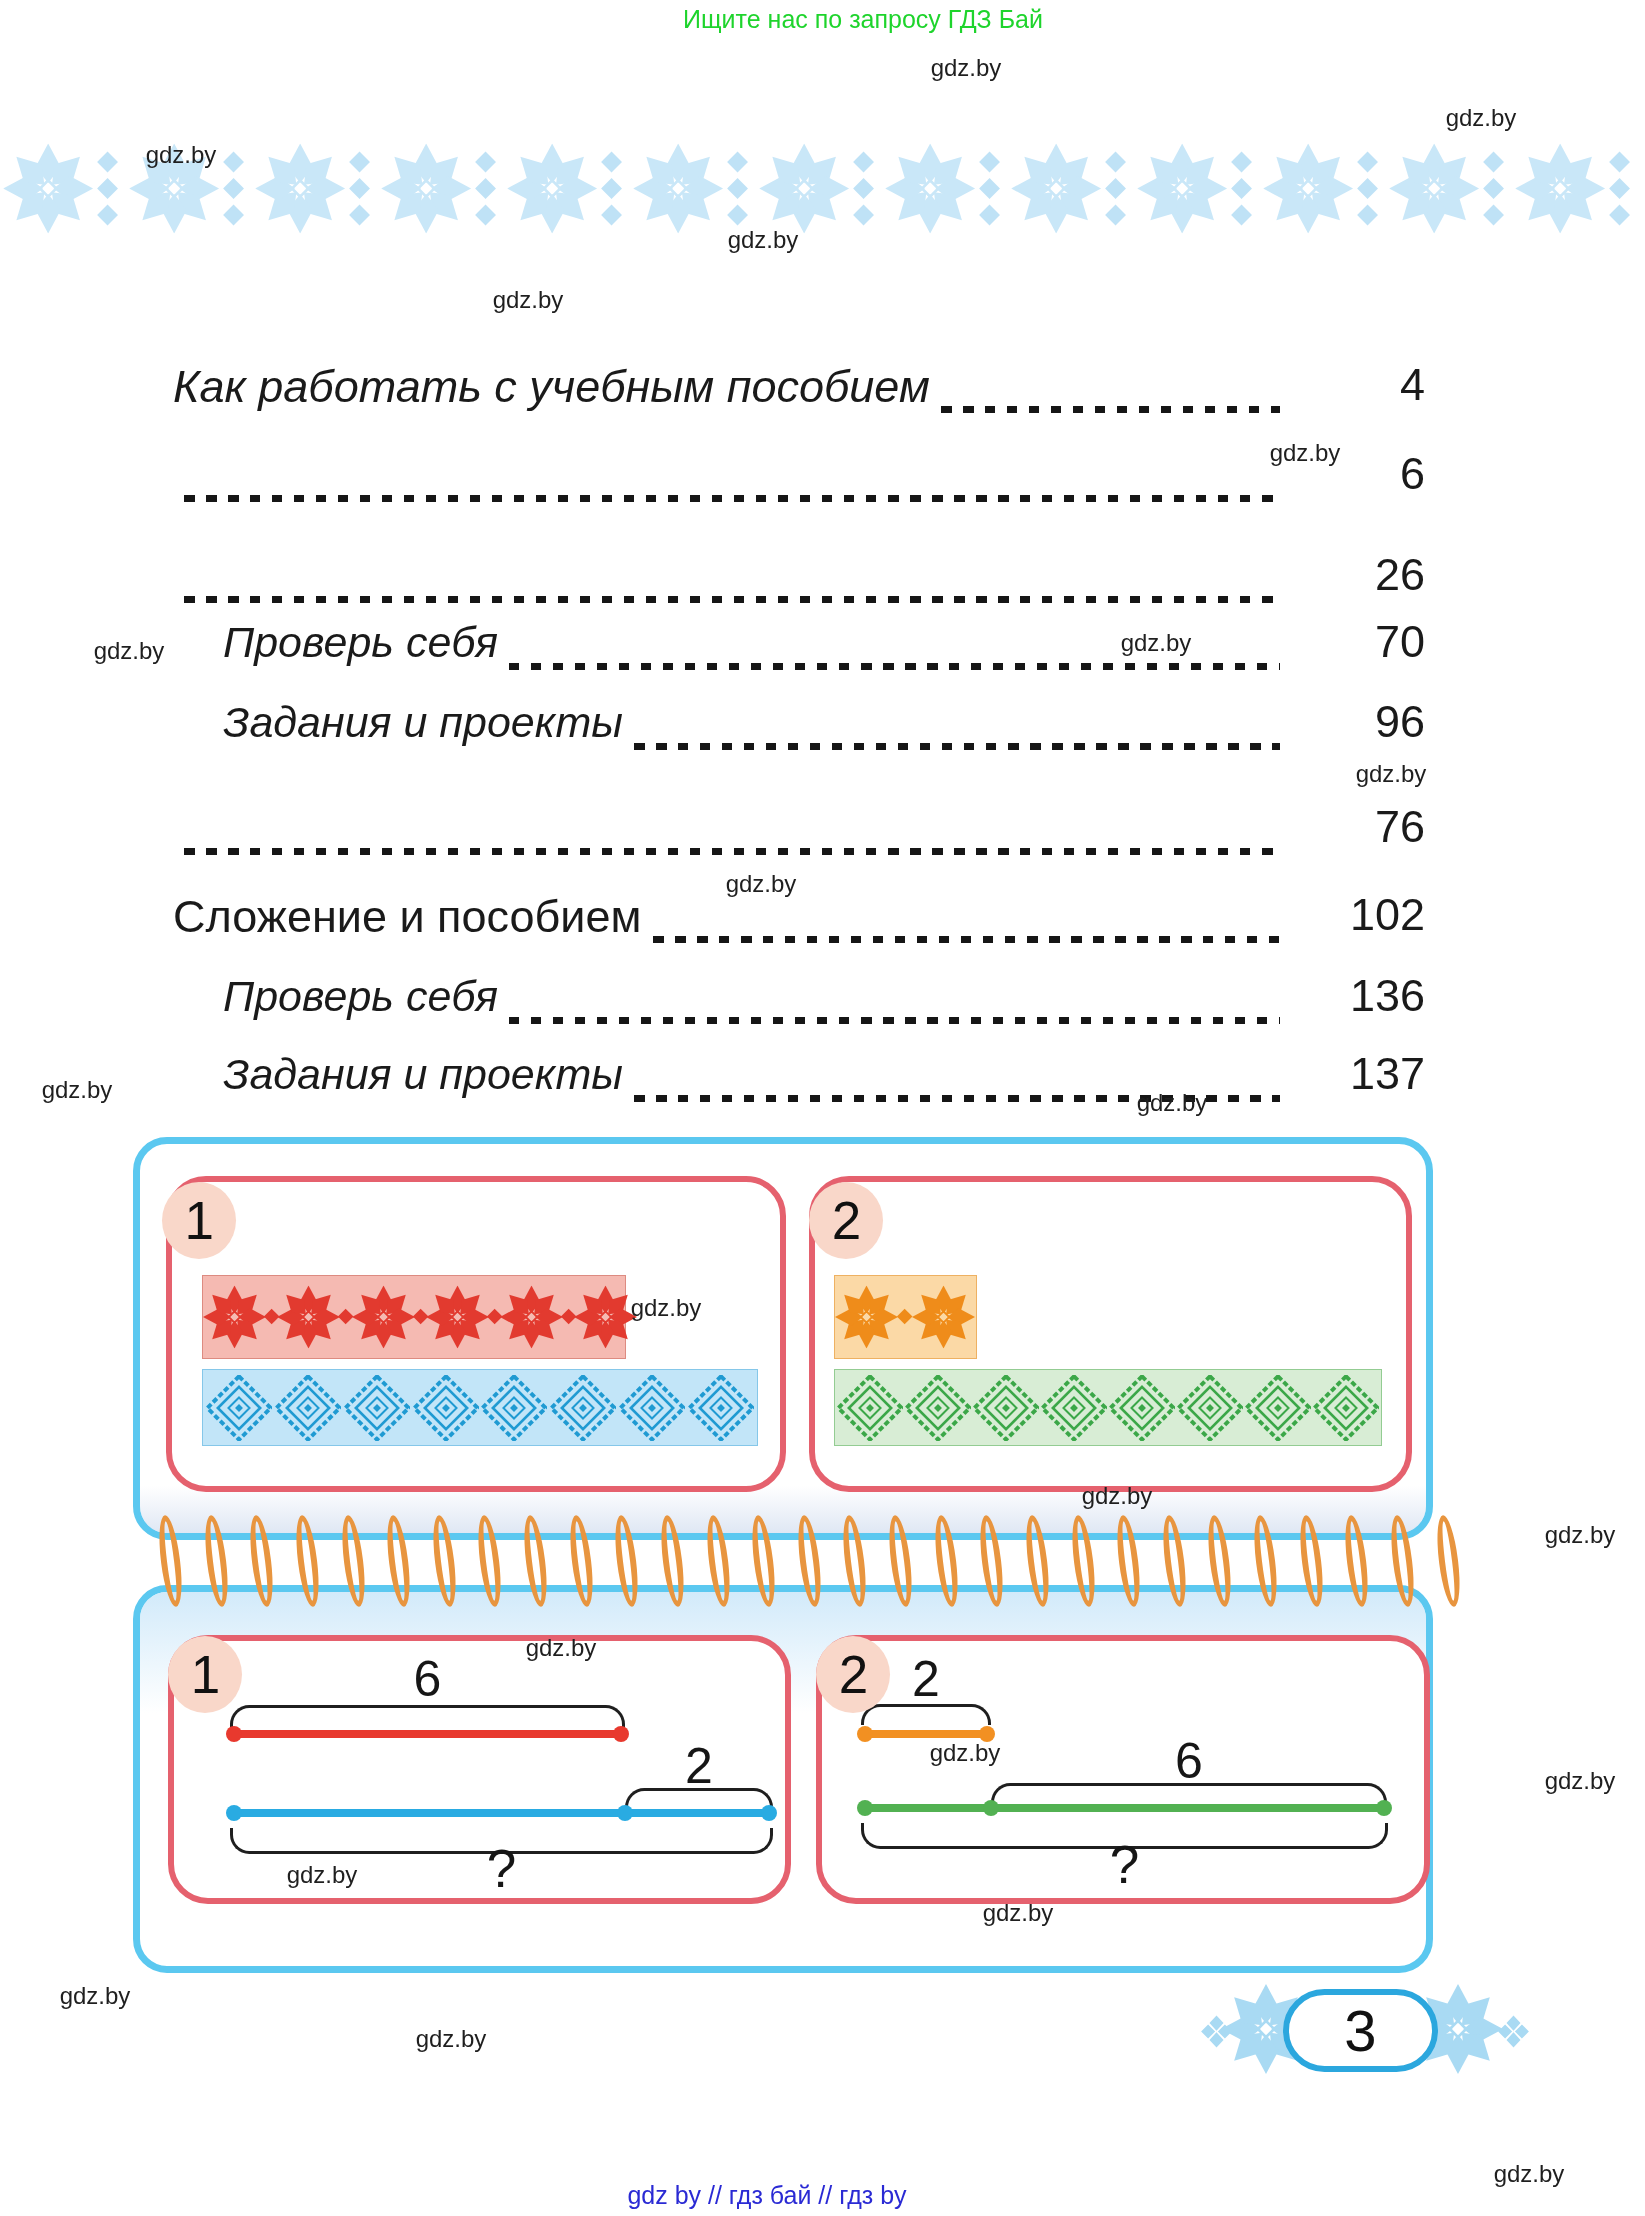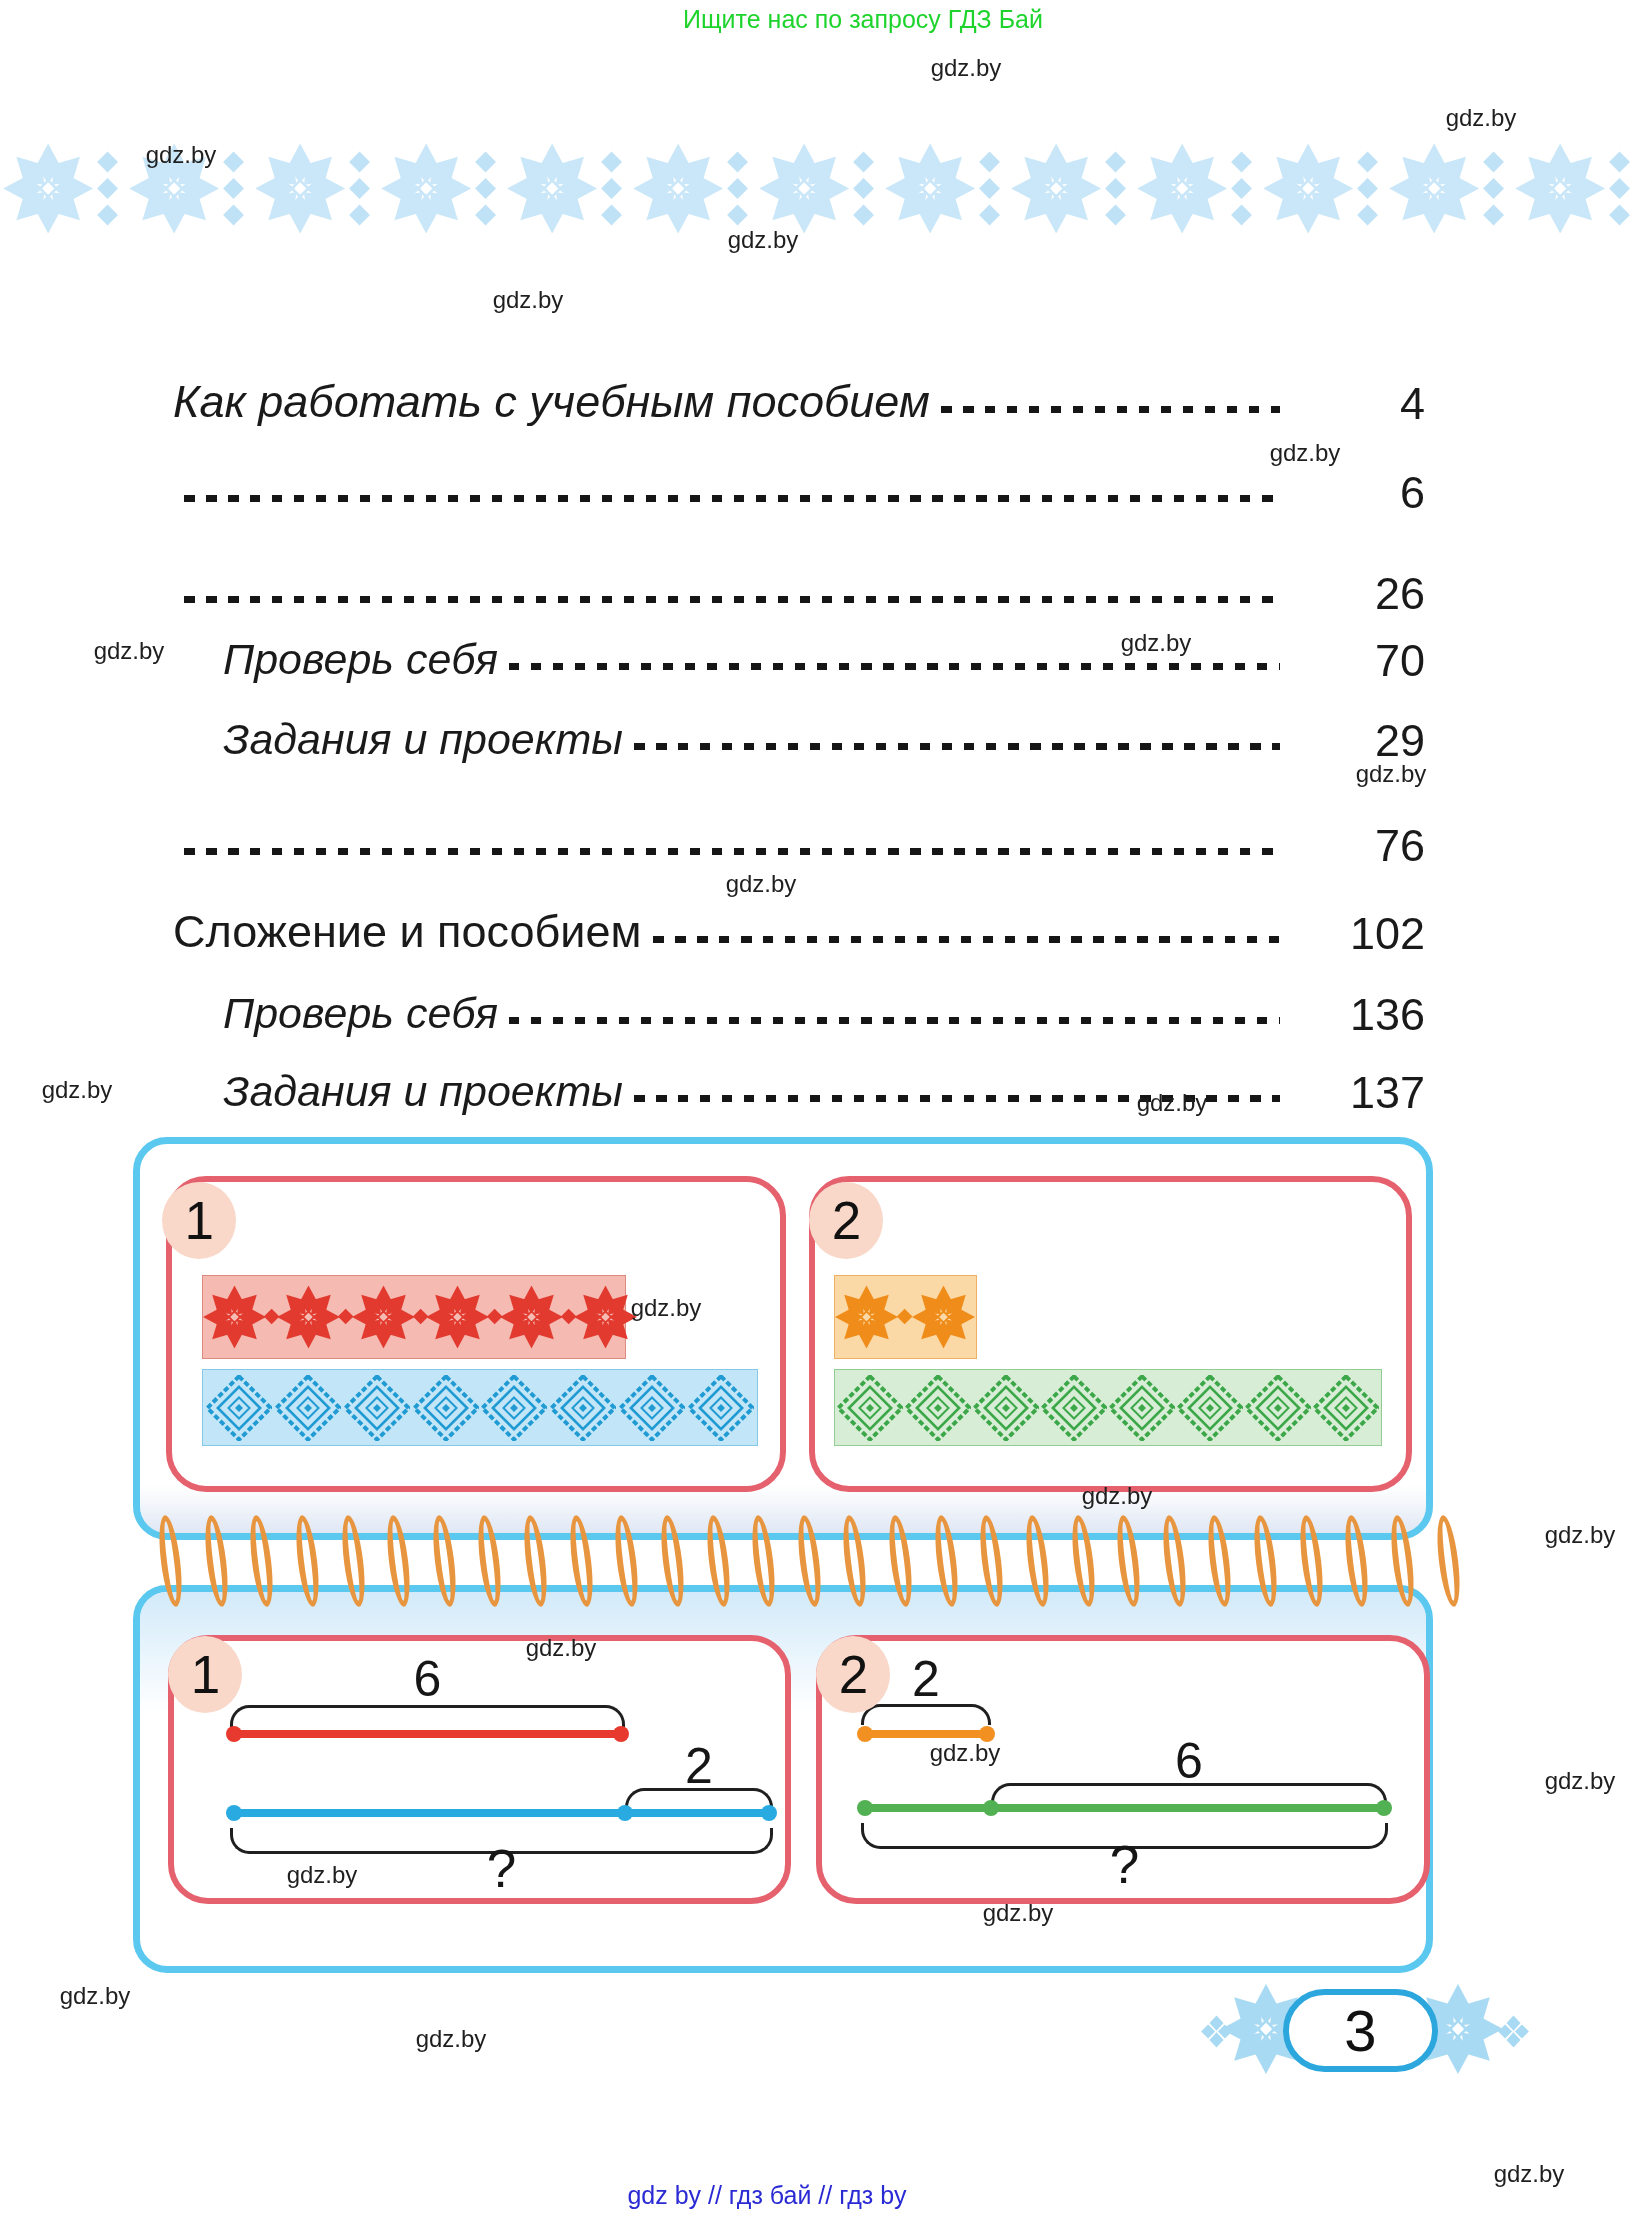--- a/index.html
+++ b/index.html
@@ -19,21 +19,21 @@
         overflow:hidden;z-index:1;}
   .band-tile{width:126px;height:97px;flex:none;color:var(--band-blue);}
   .band-dia{fill:var(--band-blue2);}
 
   
   .title{position:absolute;left:793px;top:272px;transform:translateX(-50%);
          font-size:53px;font-weight:bold;color:var(--title-blue);white-space:nowrap;z-index:2;}
 
   
   .toc{position:absolute;left:173px;top:0;width:1252px;z-index:2;}
-  .toc-row{position:absolute;left:0;width:1252px;height:64px;display:flex;align-items:flex-end;}
+  .toc-row{position:absolute;left:0;width:1252px;height:64px;display:flex;align-items:flex-start;}
   .toc-row .toc-label{white-space:nowrap;font-size:45px;flex:none;line-height:1.1;}
   .toc-row.sub{padding-left:50px;width:1202px;}
   .toc-row.sub .toc-label{font-size:43px;font-style:italic;}
   .toc-row.ital .toc-label{font-style:italic;}
   .toc-dots{flex:1;height:7.2px;align-self:flex-end;margin:0 8px 13px 11.3px;
             background:repeating-linear-gradient(90deg,#161616 0 10.5px,transparent 10.5px 22px);}
   .toc-page{flex:none;width:137px;text-align:right;font-size:45px;line-height:1;}
 
   
   .sheet{position:absolute;left:133px;width:1300px;border:7.2px solid var(--notebook-border);
@@ -258,21 +258,21 @@
       <span class="toc-page">26</span>
     </div>
     <div class="toc-row sub" style="top:619px">
       <span class="toc-label">Проверь себя</span>
       <span class="toc-dots"></span>
       <span class="toc-page">70</span>
     </div>
     <div class="toc-row sub" style="top:699px">
       <span class="toc-label">Задания и проекты</span>
       <span class="toc-dots"></span>
-      <span class="toc-page">29</span>
+      <span class="toc-page">96</span>
     </div>
     <div class="toc-row" style="top:804px">
       <span class="toc-dots"></span>
       <span class="toc-page">76</span>
     </div>
     <div class="toc-row" style="top:892px">
       <span class="toc-label">Сложение и пособием</span>
       <span class="toc-dots"></span>
       <span class="toc-page">102</span>
     </div>

